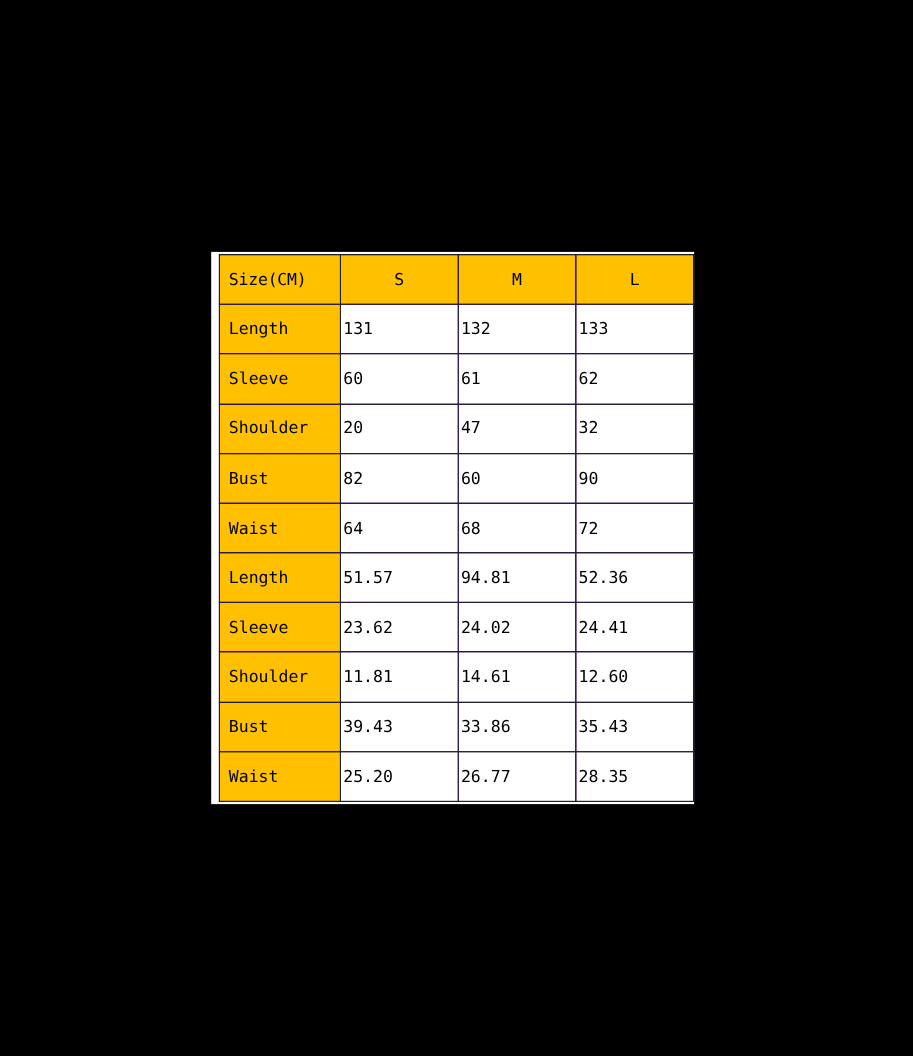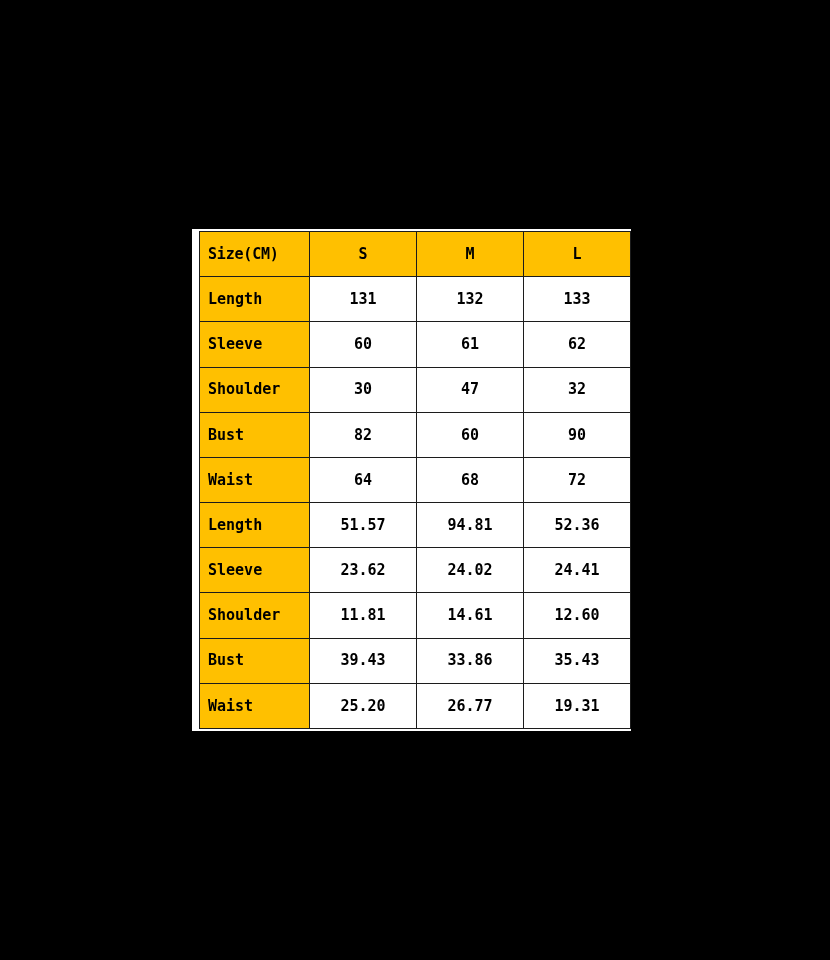--- a/index.html
+++ b/index.html
@@ -27,21 +27,20 @@
     box-sizing: border-box;
     padding: 2px 2px 2px 7px;
   }
 
   #size-chart-table {
     width: 100%;
     height: 100%;
     border-collapse: collapse;
     table-layout: fixed;
     background: #6d28d9;
-    font-weight: bold;
   }
 
   #size-chart-table col.col-label { width: 110px; }
   #size-chart-table col.col-size  { width: 107px; }
 
   #size-chart-table td {
     border: 1px solid #1c1c1c;
     height: 41px;
     padding: 0 2px;
     font-size: 15px;
@@ -55,21 +54,21 @@
   
   #size-chart-table td.label-cell {
     background: #ffc000;
     text-align: left;
     padding-left: 8px;
   }
 
   
   #size-chart-table td.value-cell {
     background: #ffffff;
-    text-align: center;
+    text-align: left;
   }
 
   
   #size-chart-table tr.header-row td {
     background: #ffc000;
   }
   #size-chart-table tr.header-row td.value-cell {
     text-align: center;
     font-size: 15px;
   }
@@ -106,21 +105,21 @@
 
       <tr>
         <td class="label-cell">Sleeve</td>
         <td class="value-cell">60</td>
         <td class="value-cell">61</td>
         <td class="value-cell">62</td>
       </tr>
 
       <tr>
         <td class="label-cell">Shoulder</td>
-        <td class="value-cell">30</td>
+        <td class="value-cell">20</td>
         <td class="value-cell">47</td>
         <td class="value-cell">32</td>
       </tr>
 
       <tr>
         <td class="label-cell">Bust</td>
         <td class="value-cell">82</td>
         <td class="value-cell">60</td>
         <td class="value-cell">90</td>
       </tr>
@@ -158,18 +157,18 @@
         <td class="label-cell">Bust</td>
         <td class="value-cell">39.43</td>
         <td class="value-cell">33.86</td>
         <td class="value-cell">35.43</td>
       </tr>
 
       <tr>
         <td class="label-cell">Waist</td>
         <td class="value-cell">25.20</td>
         <td class="value-cell">26.77</td>
-        <td class="value-cell">19.31</td>
+        <td class="value-cell">28.35</td>
       </tr>
 
     </tbody>
   </table>
 </div>
 
 </body></html>

